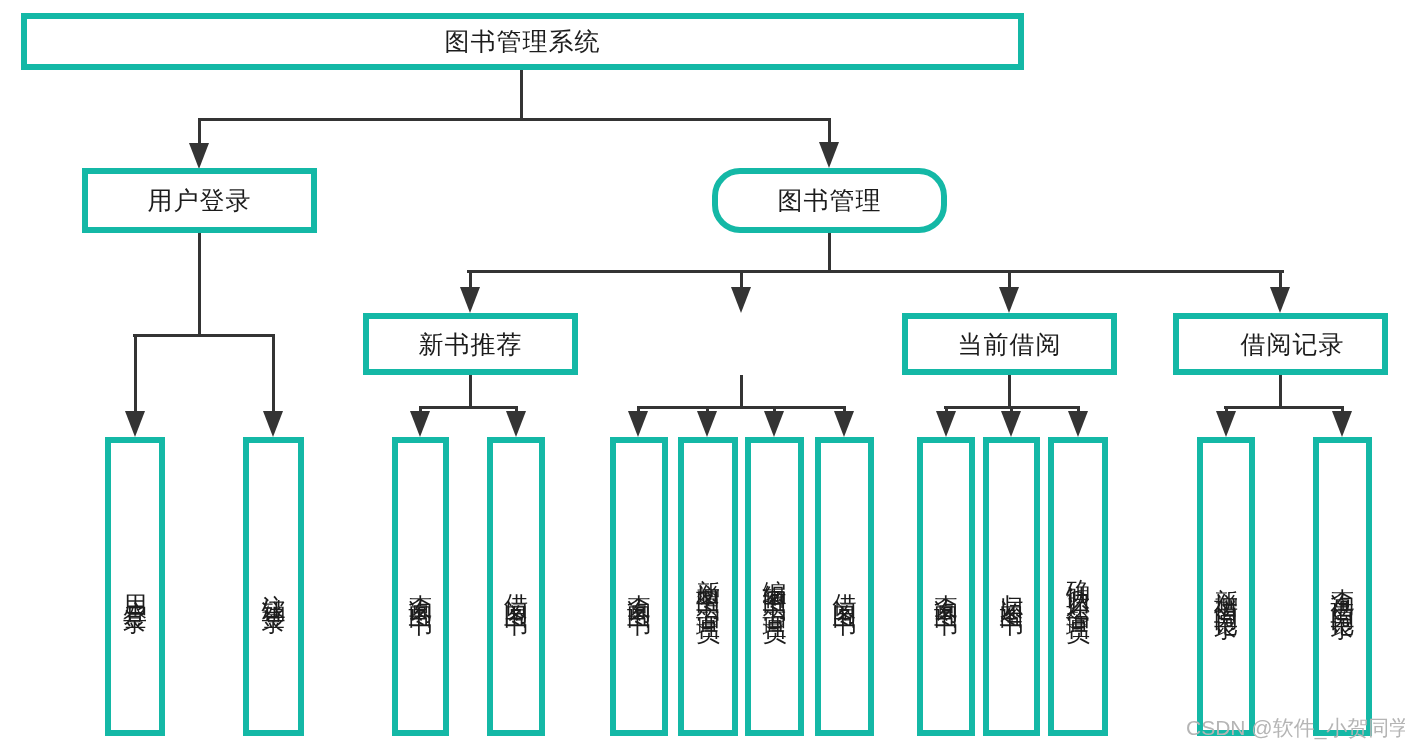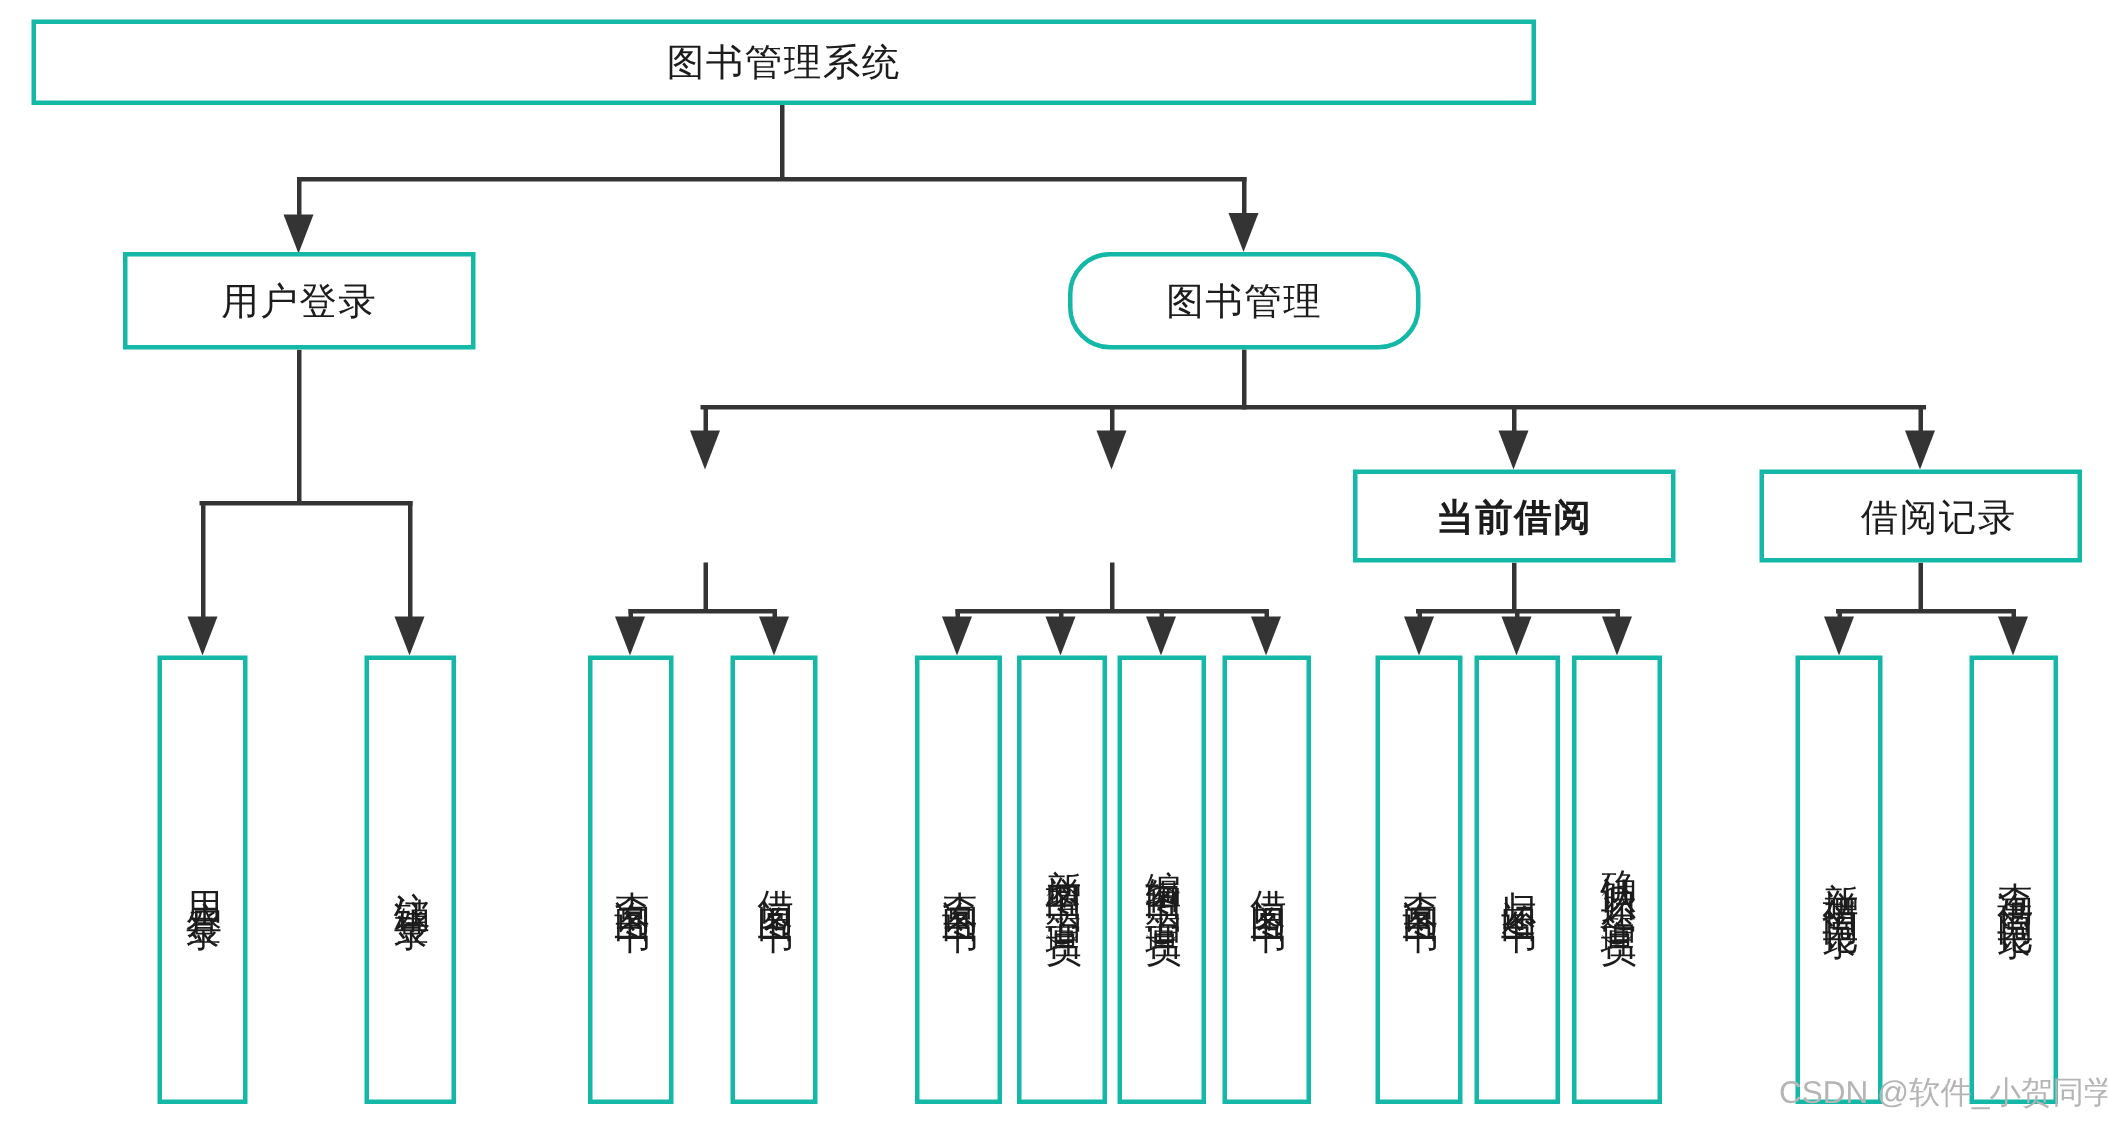--- a/index.html
+++ b/index.html
@@ -7,21 +7,21 @@
     position: relative;
     width: 1405px;
     height: 747px;
     background: #ffffff;
     font-family: "Liberation Sans", "DejaVu Sans", sans-serif;
     overflow: hidden;
   }
   .box {
     position: absolute;
     box-sizing: border-box;
-    border: 3px solid #14b8a6;
+    border: 6px solid #14b8a6;
     background: #ffffff;
     display: flex;
     align-items: center;
     justify-content: center;
     color: #1c1c1c;
     font-size: 25px;
     letter-spacing: 1px;
     text-align: center;
   }
   .leaf {
@@ -126,21 +126,24 @@
     <span>图书管理系统</span>
   </div>
 
   <div class="box" style="left:82px; top:168px; width:235px; height:65px;">
     <span>用户登录</span>
   </div>
   <div class="box" style="left:712px; top:168px; width:235px; height:65px;border-radius:28px;">
     <span>图书管理</span>
   </div>
 
-  <div class="box" style="left:902px; top:313px; width:215px; height:62px;font-weight:bold;">
+  <div class="box" style="left:363px; top:313px; width:215px; height:62px;">
+    <span>新书推荐</span>
+  </div>
+  <div class="box" style="left:902px; top:313px; width:215px; height:62px;">
     <span>当前借阅</span>
   </div>
   <div class="box" style="left:1173px; top:313px; width:215px; height:62px;padding-left:24px;">
     <span>借阅记录</span>
   </div>
 
   <div class="box leaf" style="left:105px; top:437px; width:60px; height:299px;">
     <span class="vtext">用户登录</span>
   </div>
   <div class="box leaf" style="left:243px; top:437px; width:61px; height:299px;">

